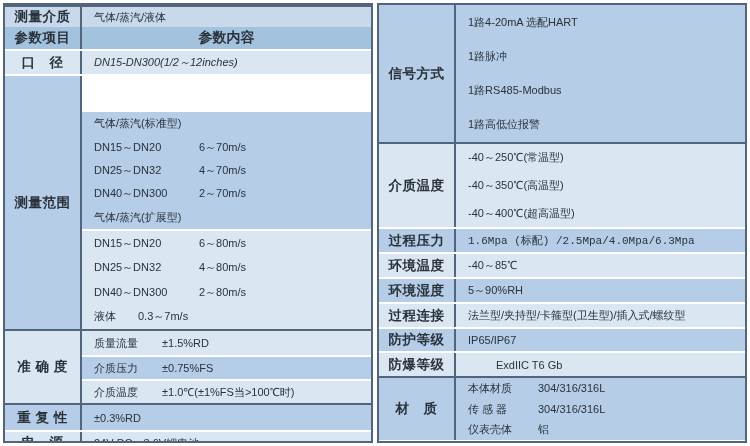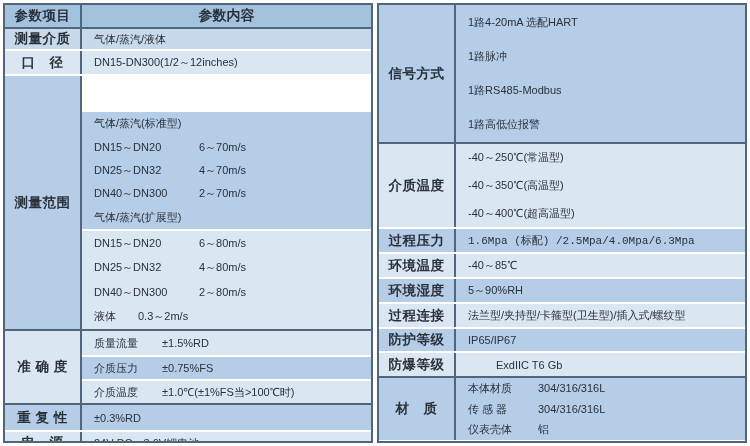--- a/index.html
+++ b/index.html
@@ -62,59 +62,59 @@
   .bg-header { background: var(--bg-header, #a3c2de); }
   .bg-blue   { background: var(--bg-blue,   #b5cde6); }
   .bg-light  { background: var(--bg-light,  #dbe6f3); }
   .bg-soft   { background: var(--bg-soft,   #c8d9ec); }
 </style>
 </head>
 <body>
 
 <div class="canvas">
   <div class="spec-table left" id="left-table">
+      <div class="section sec-medium sep-dark">
+        <div class="label-cell bg-soft">测量介质</div>
+        <div class="content-cell">
+          <div class="row bg-soft" style="flex: 0 0 20px; height: 20px;">
+            <div class="line">气体/蒸汽/液体</div>
+          </div>
+        </div>
+      </div>
       <div class="section sec-header">
         <div class="label-cell bg-header">参数项目</div>
         <div class="content-cell">
           <div class="row bg-header" style="flex: 0 0 22px; height: 22px;">
             <div class="line">参数内容</div>
           </div>
         </div>
       </div>
-      <div class="section sec-medium sep-dark">
-        <div class="label-cell bg-soft">测量介质</div>
-        <div class="content-cell">
-          <div class="row bg-soft" style="flex: 0 0 20px; height: 20px;">
-            <div class="line">气体/蒸汽/液体</div>
-          </div>
-        </div>
-      </div>
       <div class="section sec-diameter sep-white">
         <div class="label-cell bg-light">口　径</div>
         <div class="content-cell">
-          <div class="row bg-light" style="flex: 0 0 23px; height: 23px;">
+          <div class="row bg-light" style="flex: 0 0 23px; height: 23px; font-style: italic;">
             <div class="line">DN15-DN300(1/2～12inches)</div>
           </div>
         </div>
       </div>
       <div class="section sec-range sep-white">
         <div class="label-cell bg-blue">测量范围</div>
         <div class="content-cell">
           <div class="row bg-blue" style="flex: 0 0 117px; height: 117px; margin-top: 36px;">
             <div class="line">气体/蒸汽(标准型)</div>
             <div class="line"><span class="c1">DN15～DN20</span><span>6～70m/s</span></div>
             <div class="line"><span class="c1">DN25～DN32</span><span>4～70m/s</span></div>
             <div class="line"><span class="c1">DN40～DN300</span><span>2～70m/s</span></div>
             <div class="line">气体/蒸汽(扩展型)</div>
           </div>
           <div class="row bg-light" style="flex: 0 0 100px; height: 100px;">
             <div class="line"><span class="c1">DN15～DN20</span><span>6～80m/s</span></div>
             <div class="line"><span class="c1">DN25～DN32</span><span>4～80m/s</span></div>
             <div class="line"><span class="c1">DN40～DN300</span><span>2～80m/s</span></div>
-            <div class="line">液体　　0.3～2m/s</div>
+            <div class="line">液体　　0.3～7m/s</div>
           </div>
         </div>
       </div>
       <div class="section sec-accuracy sep-dark">
         <div class="label-cell bg-light">准 确 度</div>
         <div class="content-cell">
           <div class="row bg-light" style="flex: 0 0 24px; height: 24px;">
             <div class="line"><span class="c1">质量流量</span><span>±1.5%RD</span></div>
           </div>
           <div class="row bg-blue" style="flex: 0 0 24px; height: 24px;">

